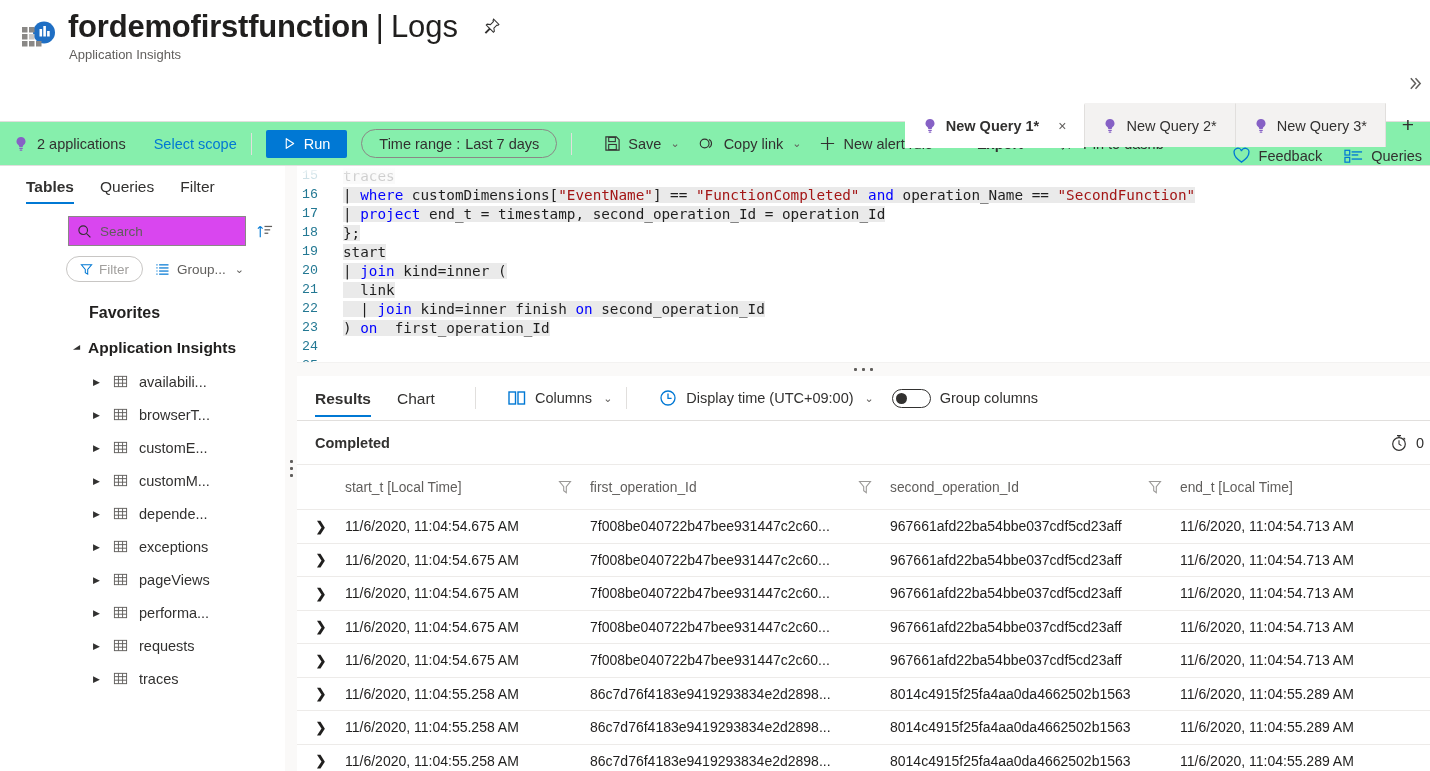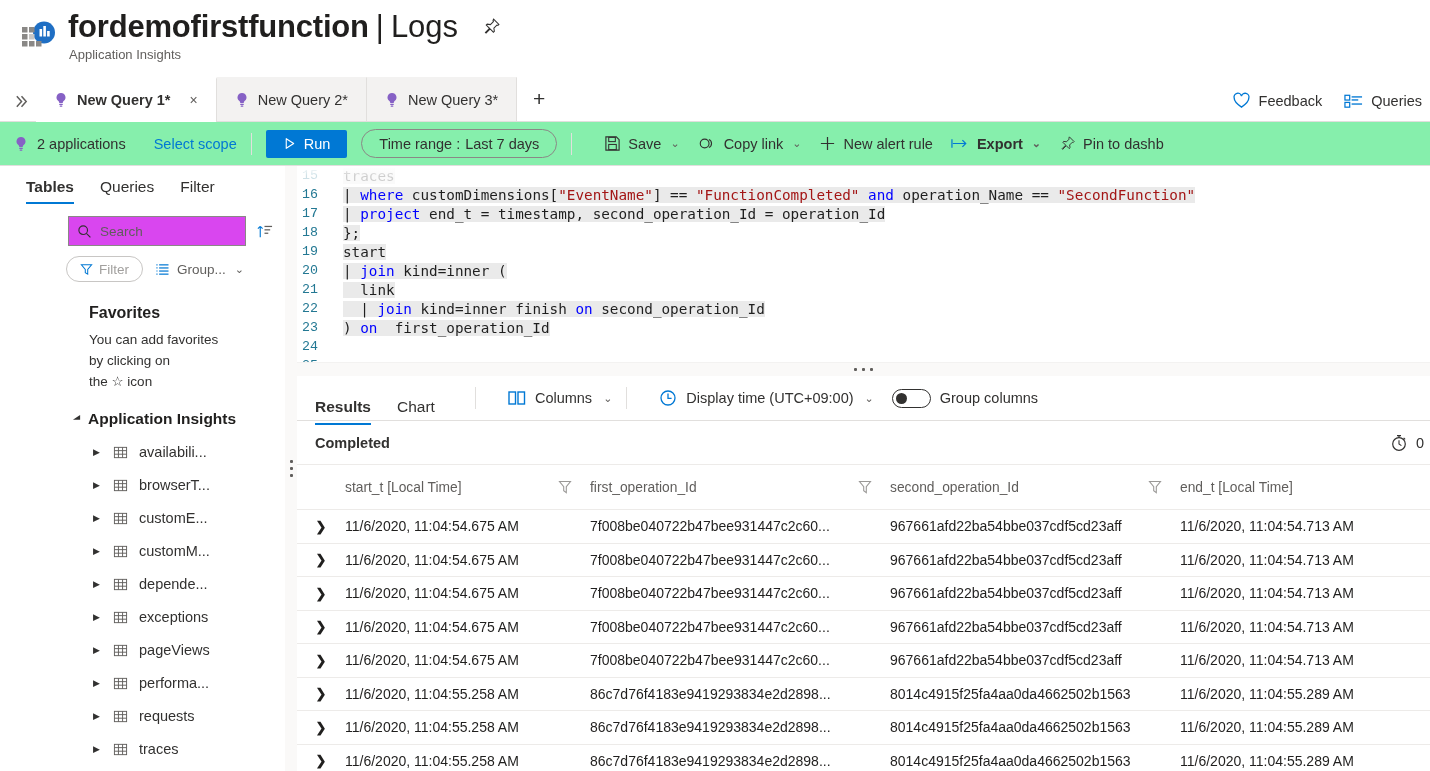--- a/index.html
+++ b/index.html
@@ -21,21 +21,21 @@
   .title-row { display: flex; align-items: baseline; gap: 0; }
   .title-main { font-size: 31px; font-weight: bold; letter-spacing: -0.2px; color: #201f1e; line-height: 1.08; }
   .title-sep { font-size: 31px; font-weight: 300; color: #201f1e; margin: 0 7px; line-height: 1.08; }
   .title-sub { font-size: 31px; font-weight: 400; color: #201f1e; line-height: 1.08; }
   .pin-top { margin-left: 24px; align-self: center; }
   .subtitle { font-size: 13px; color: #605e5c; margin-top: 4px; padding-left: 1px; }
 
   
   .tabstrip {
     position: relative; height: 46px; display: flex; align-items: flex-end;
-    border-bottom: 1px solid #e1dfdd; background: #fff;
+    border-bottom: 1px solid #e1dfdd; background: #fff; flex-direction: column;
   }
   .chev-expand { width: 30px; display:flex; align-items:center; justify-content:center;
                  color:#605e5c; font-size:15px; padding-bottom: 12px; margin-left: 6px; cursor:pointer;}
   .tabs { display: flex; align-items: flex-end; height: 46px; }
   .tab {
     display: flex; align-items: center; gap: 9px;
     height: 44px; padding: 0 18px 0 18px;
     border-right: 1px solid #e1dfdd; border-top: 1px solid transparent;
     font-size: 14.5px; color: #323130; background: #f3f2f1; cursor: pointer;
     min-width: 150px; position: relative;
@@ -121,21 +121,21 @@
 
   
   .hsplit { height: 14px; background: #faf9f8; border-top: 1px solid #f3f2f1;
             display: flex; align-items: center; justify-content: center; gap: 5px; cursor: row-resize; }
   .hsplit i { width: 3px; height: 3px; background: #605e5c; border-radius: 1px; display:block; }
 
   
   .res-toolbar { height: 45px; display: flex; align-items: center; padding-left: 18px;
                  border-bottom: 1px solid #e1dfdd; position: relative; }
   .res-tab { font-size: 15.5px; color: #323130; margin-right: 26px; padding-bottom: 9px; cursor: pointer;
-             position: relative; top: 13px; }
+             position: relative; top: 5px; }
   .res-tab.active { font-weight: bold; }
   .res-tab.active::after { content:""; position:absolute; left:0; right:0; bottom:0; height:2px; background:#0078d4; }
   .rt-item { display: flex; align-items: center; gap: 9px; font-size: 14.5px; color: #323130;
              margin-left: 18px; cursor: pointer; }
   .toggle { width: 39px; height: 19px; border-radius: 10px; border: 1px solid #323130;
             background: #fff; position: relative; cursor: pointer; }
   .toggle::after { content:""; position: absolute; left: 3px; top: 3px; width: 11px; height: 11px;
                    border-radius: 50%; background: #323130; }
 
   
@@ -397,25 +397,20 @@
               <rect x="4.4" y="9" width="10" height="1.3" fill="#0078d4"></rect>
               <rect x="4.4" y="12.3" width="10" height="1.3" fill="#0078d4"></rect>
             </svg>
           </span>
           <span>Group...</span>
           <span class="caret">⌄</span>
         </div>
       </div>
 
       <div class="fav-title">Favorites</div>
-      <div class="fav-text">
-        <div>You can add favorites</div>
-        <div>by clicking on</div>
-        <div>the ☆ icon</div>
-      </div>
 
       <div class="ai-group">
         <span>
           <svg width="9" height="9" viewBox="0 0 10 10">
               <path d="M1 6.5L9 6.5L9 1z" fill="#323130"></path>
             </svg>
         </span>
         <span>Application Insights</span>
       </div>
 

